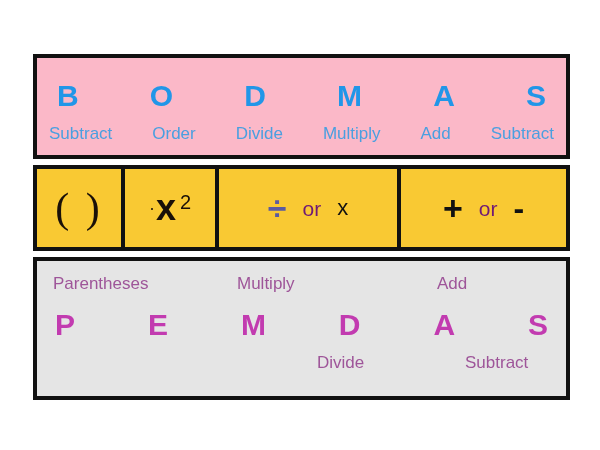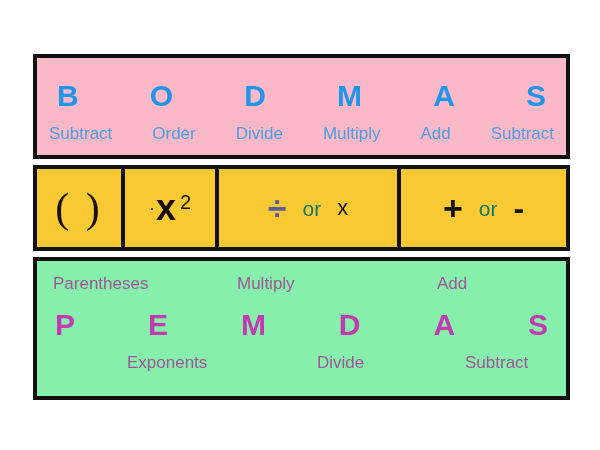--- a/index.html
+++ b/index.html
@@ -137,21 +137,21 @@
   }
   .op-sym {
     font-size: 34px;
     font-weight: bold;
     line-height: 1;
   }
   .op-sym.divide { color: #5B5BA0; font-size: 34px; }
   .op-sym.plus { color: #111111; font-size: 34px; }
   .op-conj {
     font-size: 21px;
-    color: #0f766e;
+    color: #701a75;
     margin: 0 16px;
     line-height: 1;
   }
   .op-sym.times {
     font-size: 22px;
     font-weight: normal;
     color: #111111;
   }
   .op-sym.minus {
     font-size: 32px;
@@ -160,21 +160,21 @@
   }
 
   
   .band-pemdas {
     position: absolute;
     left: 0;
     top: 203px;
     width: 537px;
     height: 143px;
     box-sizing: border-box;
-    background: #86efac;
+    background: #e5e5e5;
     border: 4px solid #111111;
   }
   .pem-top, .pem-bottom {
     position: absolute;
     left: 8px;
     right: 8px;
     height: 24px;
   }
   .pem-top { top: 14px; }
   .pem-bottom { top: 93px; }
@@ -271,20 +271,19 @@
     <div class="pem-letters">
       <span class="letter">P</span>
       <span class="letter">E</span>
       <span class="letter">M</span>
       <span class="letter">D</span>
       <span class="letter">A</span>
       <span class="letter">S</span>
     </div>
 
     <div class="pem-bottom">
-      <span class="pem-label" style="left:82px;">Exponents</span>
       <span class="pem-label" style="left:272px;">Divide</span>
       <span class="pem-label" style="left:420px;">Subtract</span>
     </div>
 
   </div>
 
 </div>
 
 </body></html>

